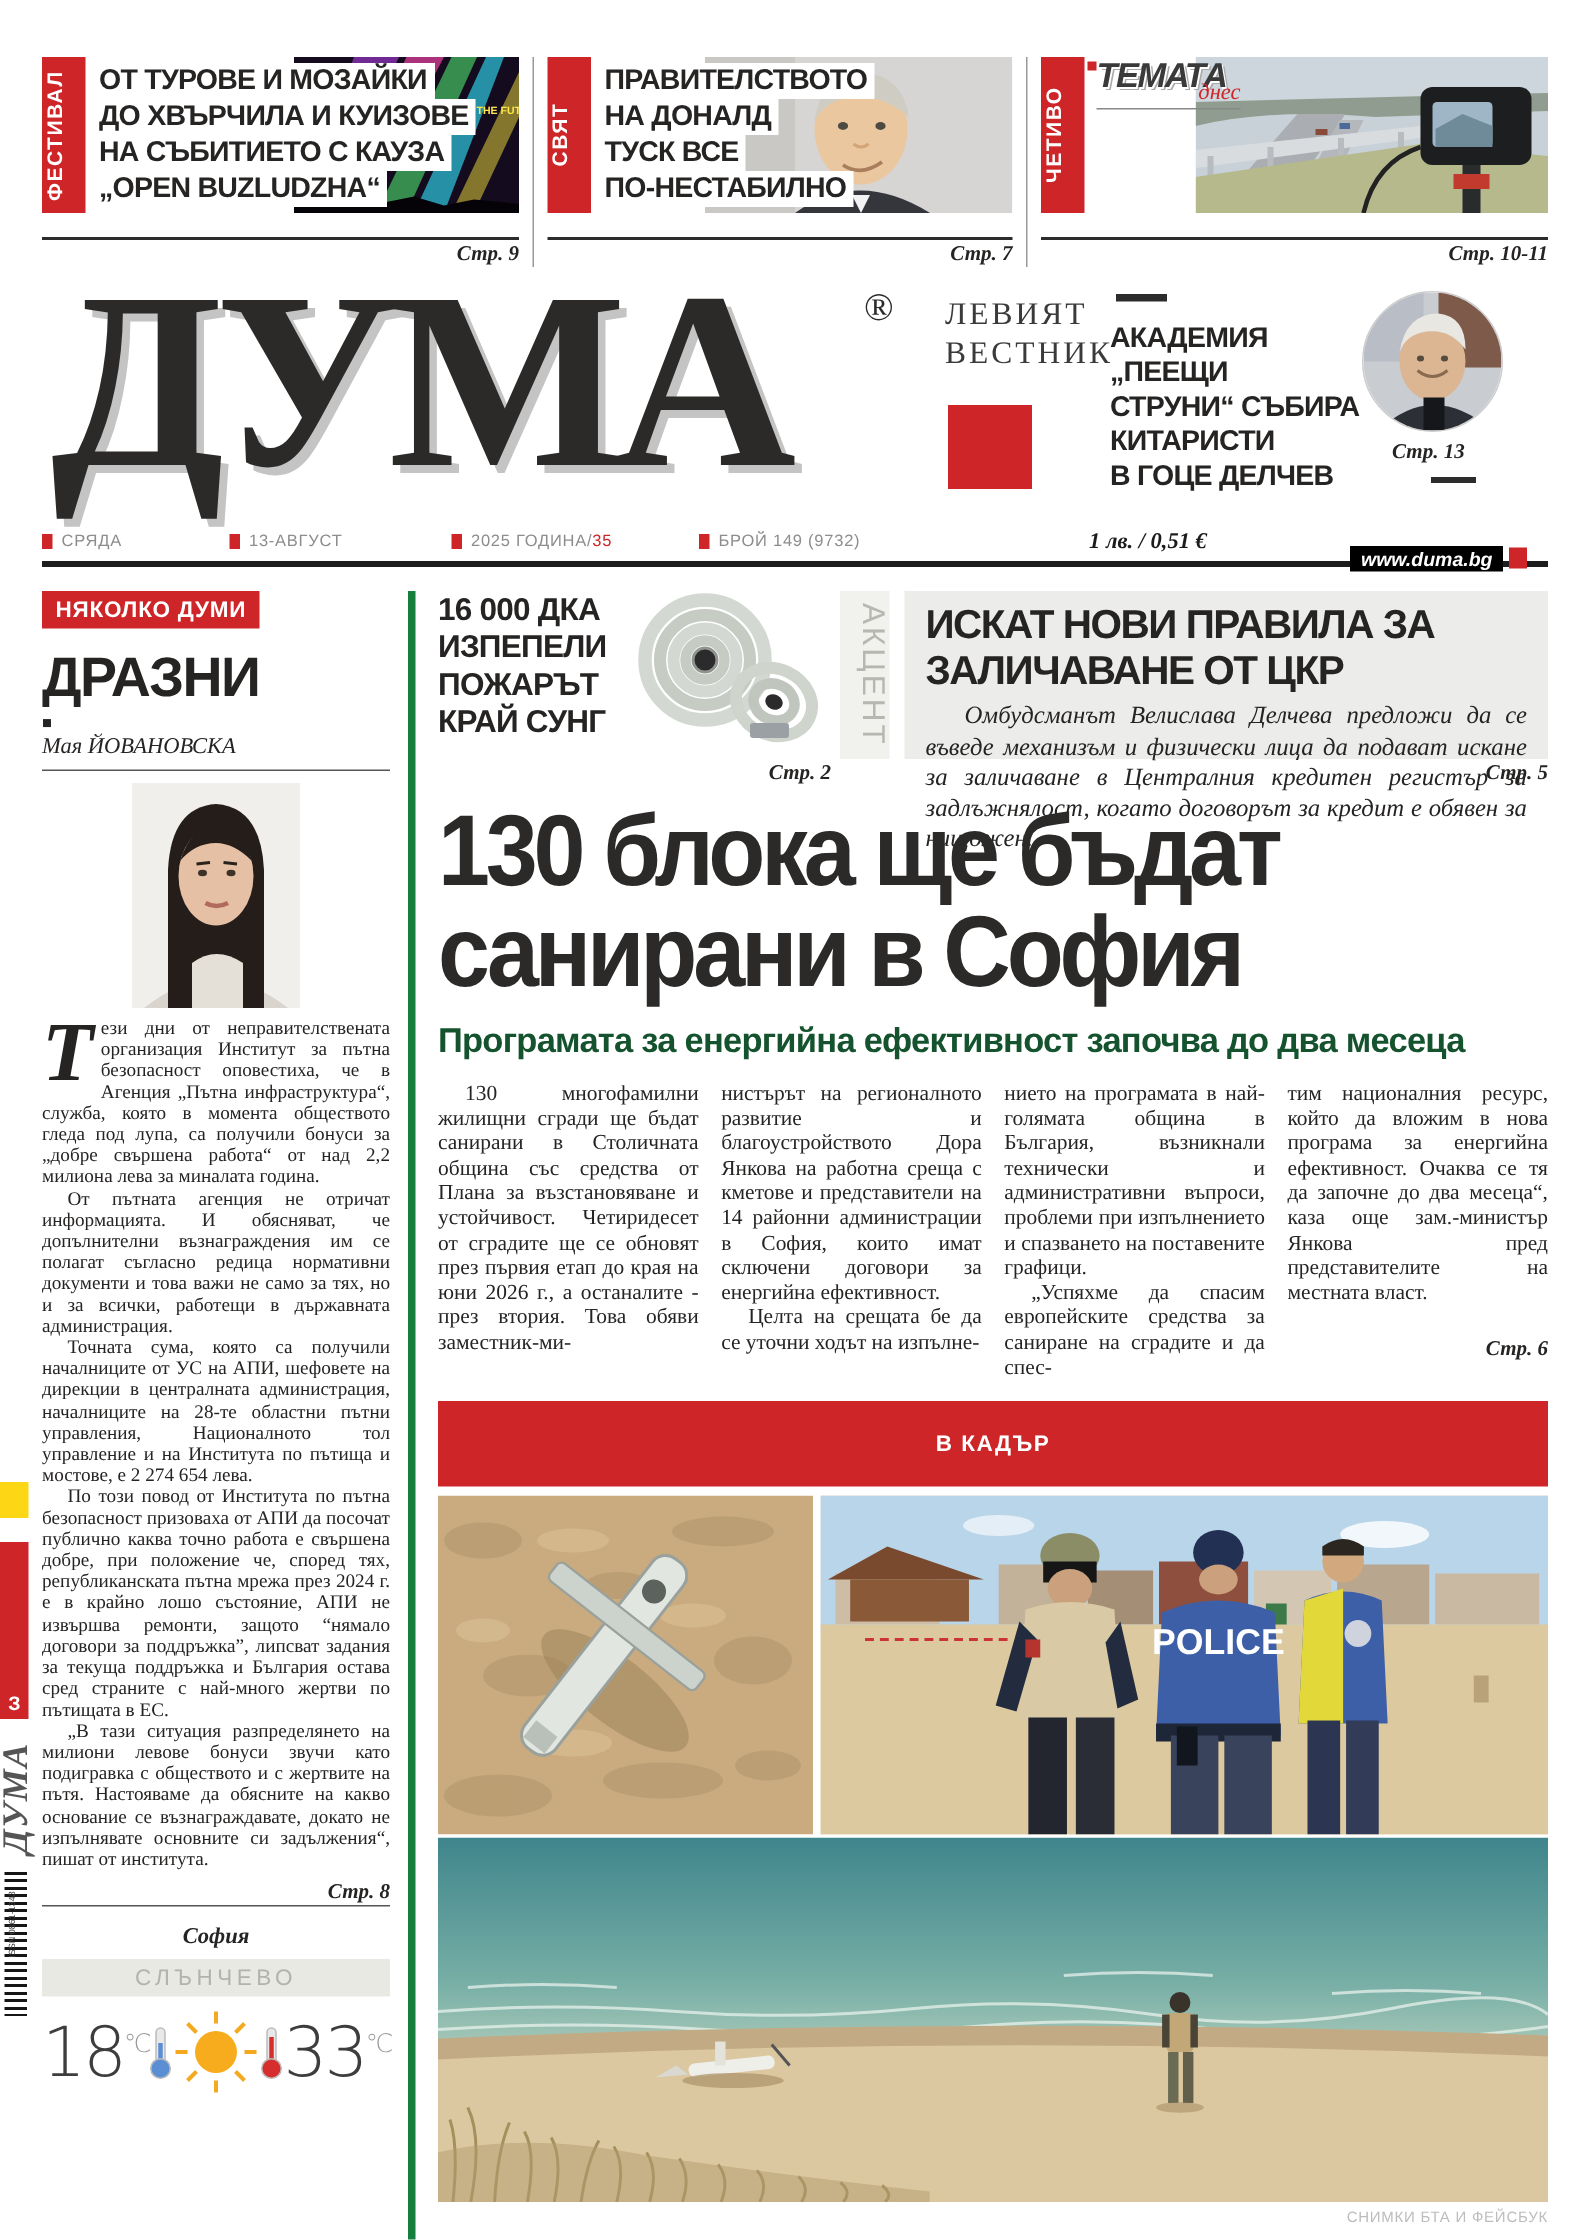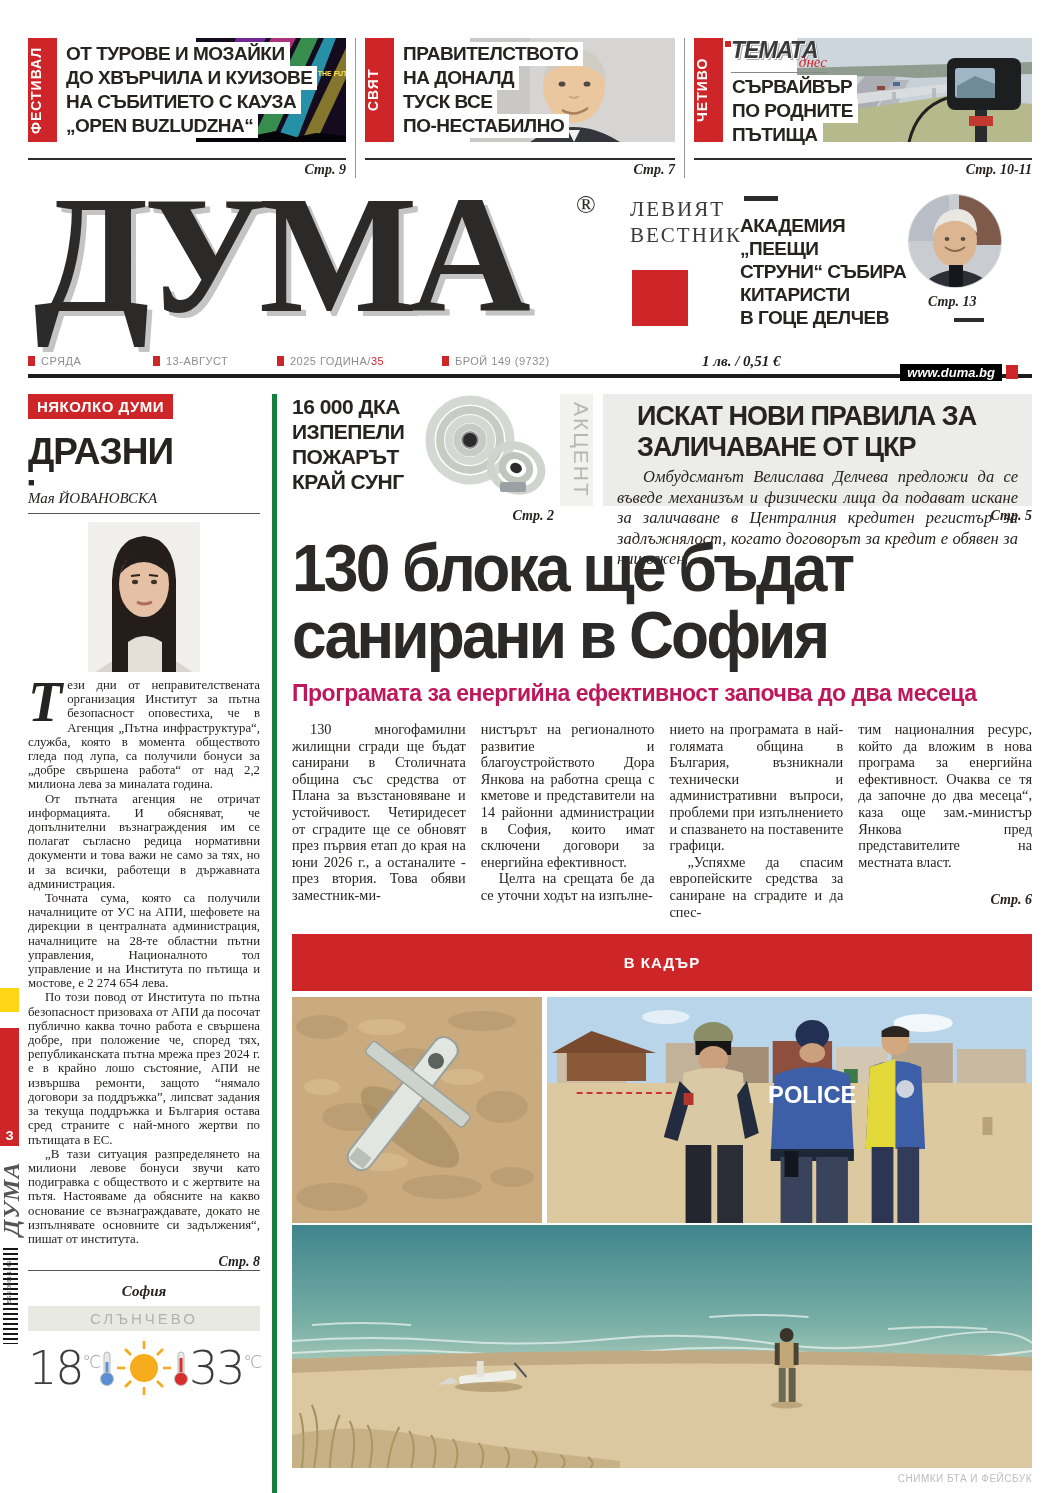--- a/index.html
+++ b/index.html
@@ -58,21 +58,21 @@
               overflow:hidden; border:1px solid #ccc; }
   .mh-page{ position:absolute; left:900px; top:112px; font:bold italic 14px "Liberation Serif", serif; }
   .mh-page-dash{ position:absolute; left:926px; top:136px; width:30px; height:4px; background:#2c2c2c; }
 
   
   .dateline{ display:flex; align-items:center; height:22px; font:11px "Liberation Sans", sans-serif;
              color:#8d8d8d; letter-spacing:0.5px; }
   .dl-item{ display:flex; align-items:center; }
   .dl-sq{ width:7px; height:10px; background:var(--red); margin-right:6px; }
   .dl-red{ color:var(--red); }
-  .i1{ width:125px; } .i2{ width:124px; } .i3{ width:165px; } .i4{ width:180px; }
+  .i1{ width:125px; } .i2{ width:148px; } .i3{ width:165px; } .i4{ width:180px; }
   .dl-price{ font:bold italic 15px "Liberation Serif", serif; color:#1c1c1c; margin-left:80px; letter-spacing:0; }
   .black-rule{ position:relative; height:4px; background:#1d1d1d; margin-top:2px; }
   .site-tab{ position:absolute; right:30px; top:-10px; background:#000; color:#fff;
              font:bold italic 13px "Liberation Sans", sans-serif; padding:1px 7px; }
   .site-sq{ position:absolute; right:14px; top:-9px; width:12px; height:14px; background:var(--red); }
 
   
   .content{ display:flex; margin-top:16px; }
   .left-col{ width:232px; padding-right:12px; border-right:5px solid #15803d; flex:none; }
   .right-col{ flex:1; padding-left:15px; min-width:0; }
@@ -99,29 +99,29 @@
   .w-temp sup{ font:200 17px "DejaVu Sans", sans-serif; color:#9a9a9a; }
 
   
   .brief-row{ display:flex; height:112px; }
   .fire{ width:262px; position:relative; flex:none; }
   .fire-lines span{ display:block; font:bold 21px/25px "Liberation Sans", sans-serif; letter-spacing:-0.5px; }
   .fire-photo{ position:absolute; right:0; top:0; width:150px; height:104px; }
   .ak-label{ width:33px; background:#f1f1ee; color:#b6b7b1; writing-mode:vertical-rl; text-align:center;
              font:21px "Liberation Sans", sans-serif; letter-spacing:2px; margin:0 10px 0 6px; flex:none; }
   .ak-box{ flex:1; background:#ecedea; padding:7px 14px 6px; }
-  .ak-title{ font:bold 27px/31px "Liberation Sans", sans-serif; letter-spacing:-1px;margin-left:20px; }
+  .ak-title{ font:bold 27px/31px "Liberation Sans", sans-serif; letter-spacing:-1px; }
   .ak-body{ font:italic 16.5px/20.5px "Liberation Serif", serif; text-align:justify; text-indent:26px; margin-top:4px; }
   .brief-refs{ display:flex; font:bold italic 14px "Liberation Serif", serif; margin-top:2px; }
   .brief-refs .r1{ width:262px; text-align:right; }
   .brief-refs .r2{ flex:1; text-align:right; }
 
   .headline{ margin-top:10px; transform:scaleX(0.93); transform-origin:left top; }
   .headline span{ display:block; font:bold 67px/67px "Liberation Sans", sans-serif; letter-spacing:-3px; color:#2c2a29; }
-  .subtitle{ font:bold 23px "Liberation Sans", sans-serif; letter-spacing:-0.5px; color:#be185d; margin:12px 0 14px; }
+  .subtitle{ font:bold 23px "Liberation Sans", sans-serif; letter-spacing:-0.5px; color:#14532d; margin:12px 0 14px; }
 
   .cols{ display:flex; gap:15px; font:14.3px/16.6px "Liberation Serif", serif; text-align:justify; }
   .col{ flex:1; min-width:0; }
   .col p{ margin:0; }
   .col p.ind{ text-indent:18px; }
   .col-page{ text-align:right; font:bold italic 14px "Liberation Serif", serif; margin-top:22px; }
 
   .kadar-banner{ background:var(--red); color:#fff; text-align:center;
                  font:bold 15px "Liberation Sans", sans-serif; letter-spacing:1px; padding:20px 0; margin:14px 0 6px; }
   .photo-row{ display:flex; gap:5px; height:226px; }
@@ -225,25 +225,20 @@
             <rect x="172" y="78" width="24" height="10" fill="#c23a2e"></rect>
             <path d="M150,60 Q120,70 112,104" stroke="#222" stroke-width="3" fill="none"></path>
           </svg>
         </div>
         <div style="display:flex; flex-direction:column;">
           <div class="temata">
             <span class="sq"></span>
             <span class="t1">ТЕМАТА</span>
             <span class="t2">днес</span>
             <div class="ln"></div>
-          </div>
-          <div class="b-lines" style="padding-top:0;">
-            <span>СЪРВАЙВЪР</span>
-            <span>ПО РОДНИТЕ</span>
-            <span>ПЪТИЩА</span>
           </div>
         </div>
       </div>
       <div class="banner-foot">Стр. 10-11</div>
     </div>
   </div>
 
   <div class="masthead">
     <div class="mh-logo">ДУМА</div>
     <div class="mh-reg">®</div>

